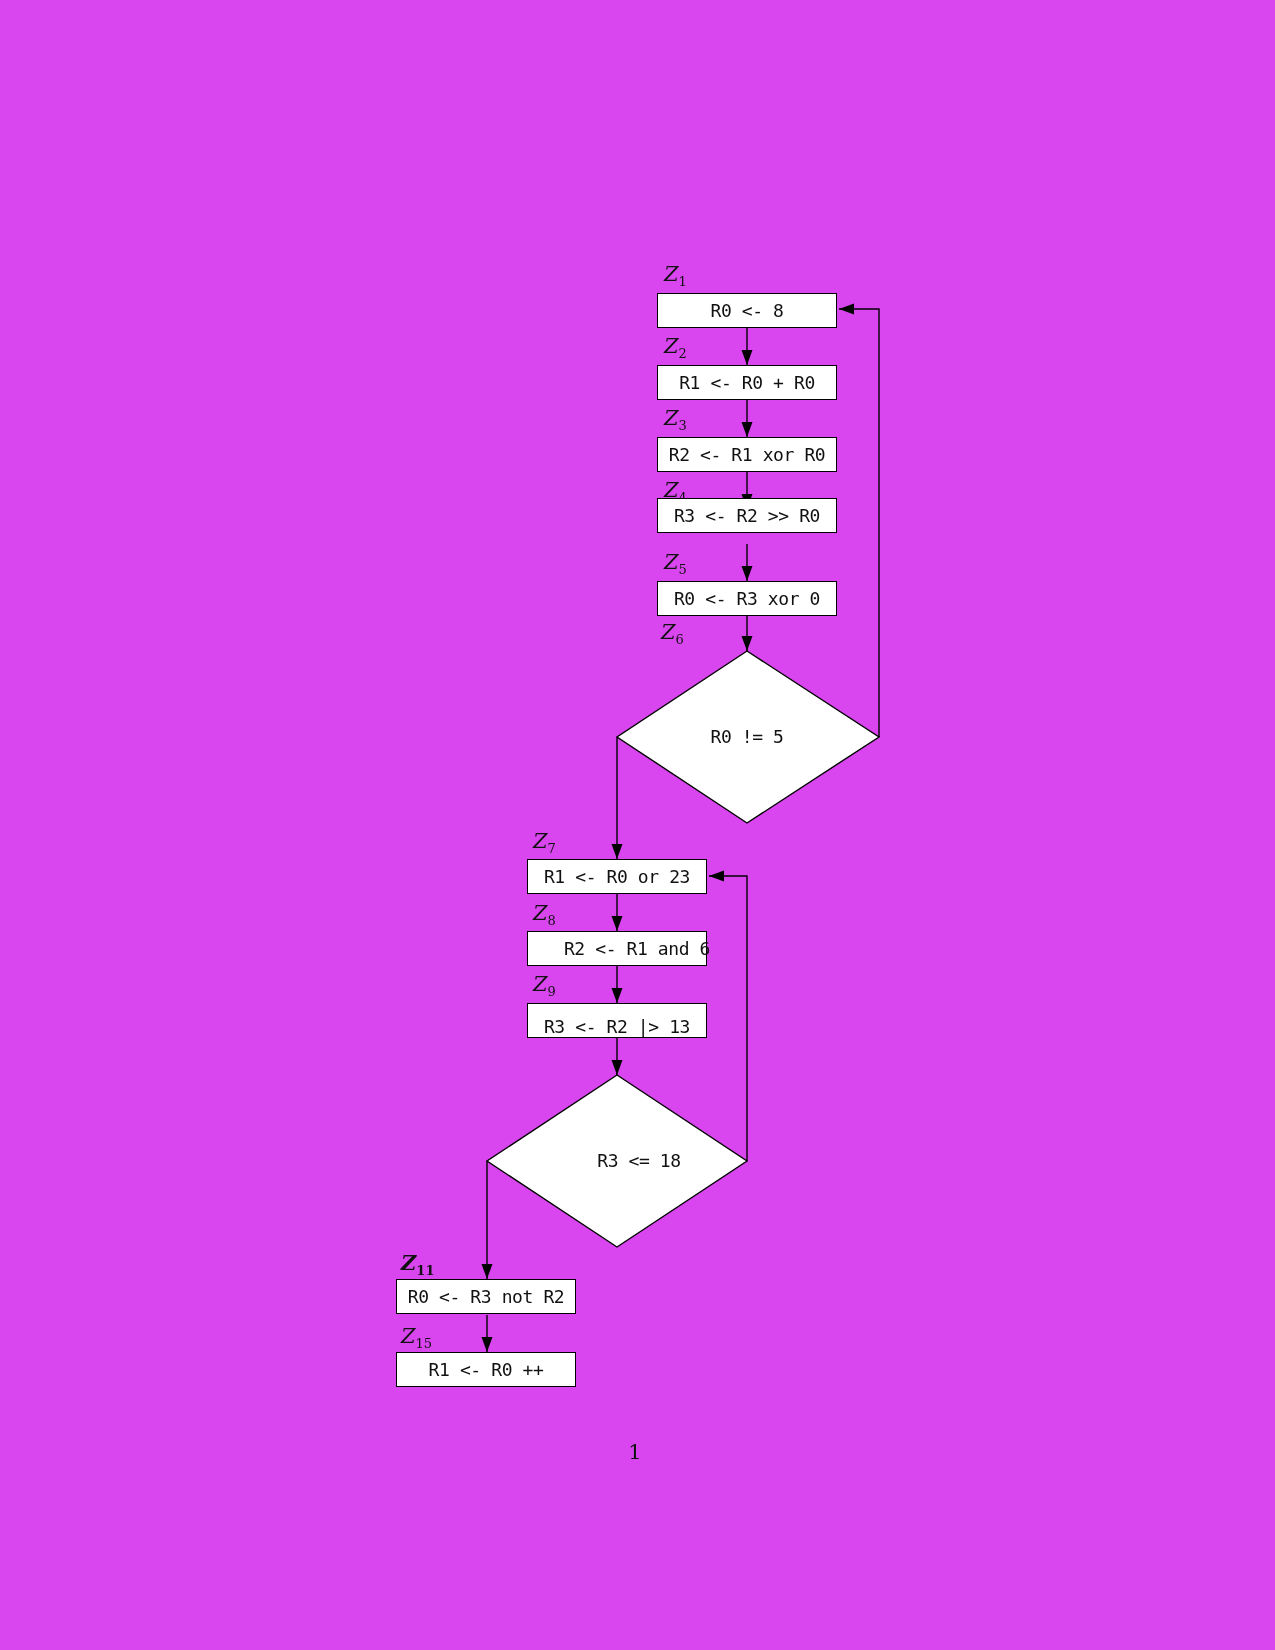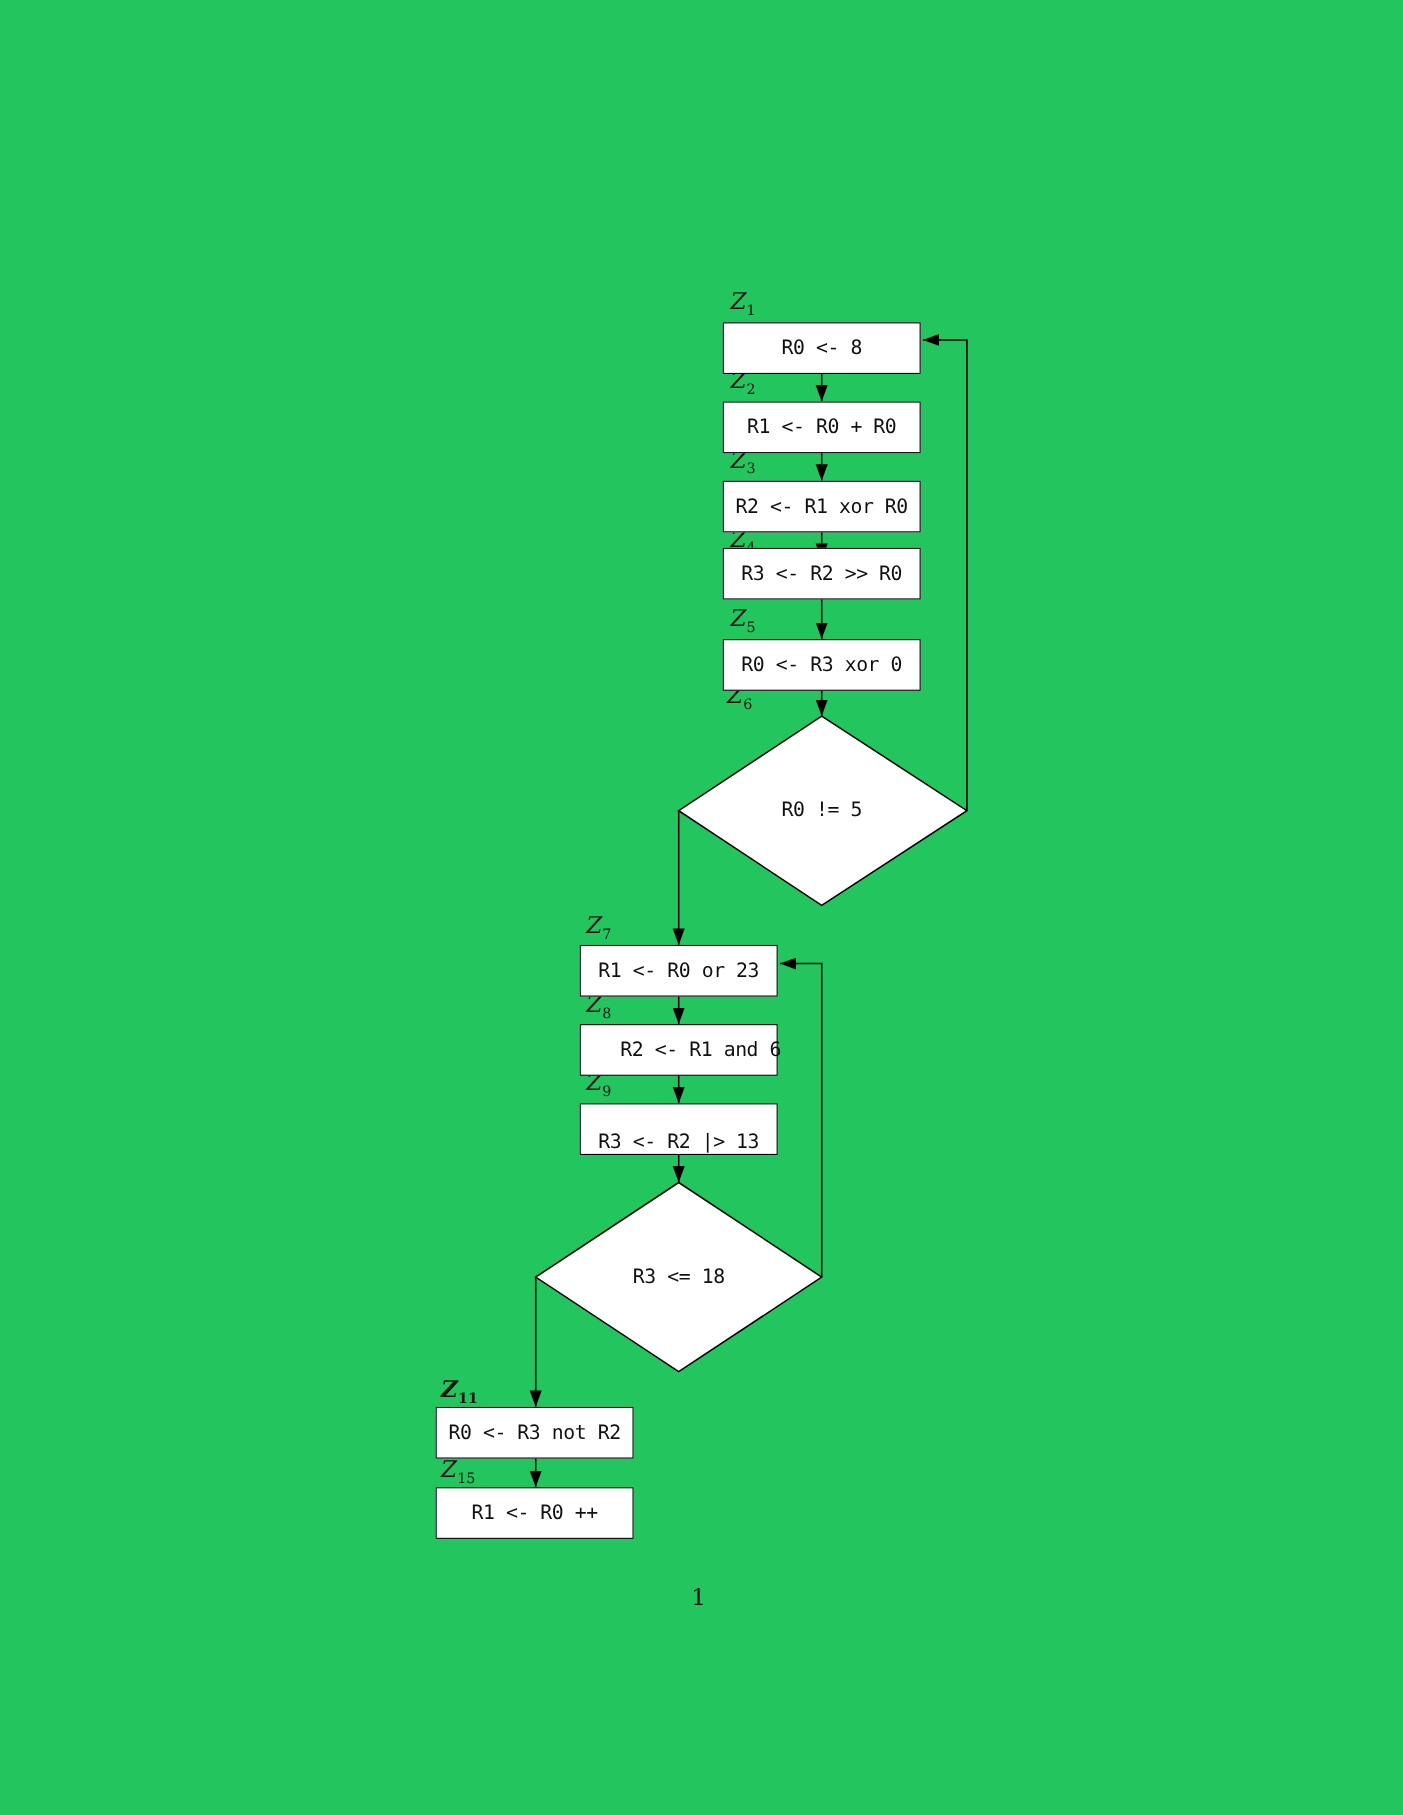--- a/index.html
+++ b/index.html
@@ -4,21 +4,21 @@
 <style>
   html, body {
     margin: 0;
     padding: 0;
     background: #ffffff;
   }
   .page {
     position: relative;
     width: 1275px;
     height: 1650px;
-    background: #22c55e;
+    background: #d946ef;
     overflow: hidden;
     font-family: "DejaVu Sans Mono", "Liberation Mono", monospace;
     color: #111111;
   }
   svg.connectors {
     position: absolute;
     left: 0;
     top: 0;
     width: 1275px;
     height: 1650px;
@@ -29,21 +29,21 @@
     stroke: #000000;
     stroke-width: 1.4;
     fill: none;
   }
   svg.connectors polygon.diamond {
     fill: #ffffff;
   }
   .node {
     position: absolute;
     width: 180px;
-    height: 47px;
+    height: 35px;
     border: 1.5px solid #000000;
     background: #ffffff;
     box-sizing: border-box;
     display: flex;
     align-items: center;
     justify-content: center;
     font-size: 18px;
     letter-spacing: -0.4px;
     white-space: pre;
   }
@@ -61,21 +61,21 @@
   
   .dtext {
     position: absolute;
     width: 220px;
     text-align: center;
     font-size: 18px;
     letter-spacing: -0.4px;
     white-space: pre;
   }
   .d-z6  { left: 637px; top: 726px; }
-  .d-z10 { left: 507px; top: 1150px; }
+  .d-z10 { left: 529px; top: 1150px; }
   
   .zlabel {
     position: absolute;
     font-family: "DejaVu Serif", "Liberation Serif", serif;
     font-style: italic;
     font-size: 21px;
     line-height: 24px;
     color: #111111;
   }
   .zlabel sub {

